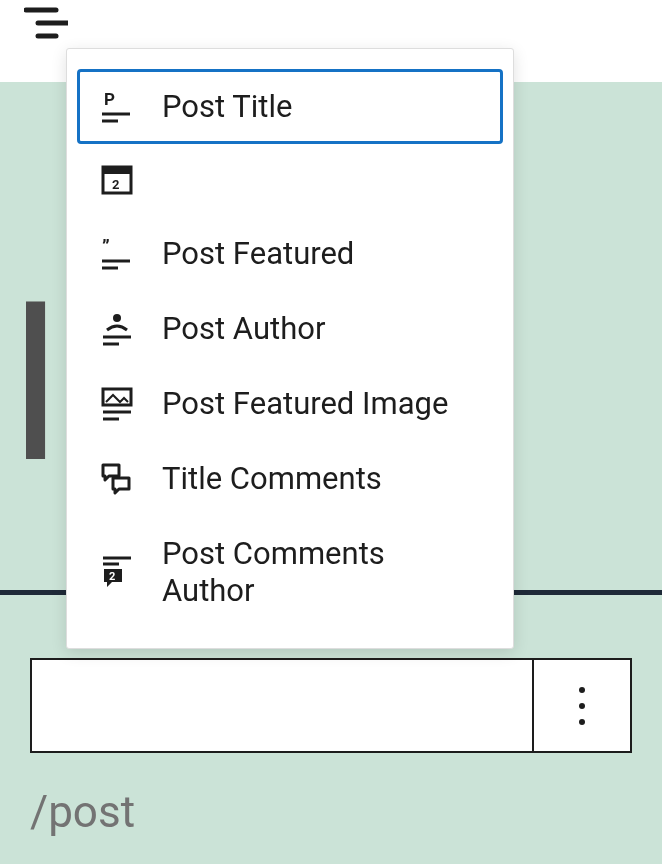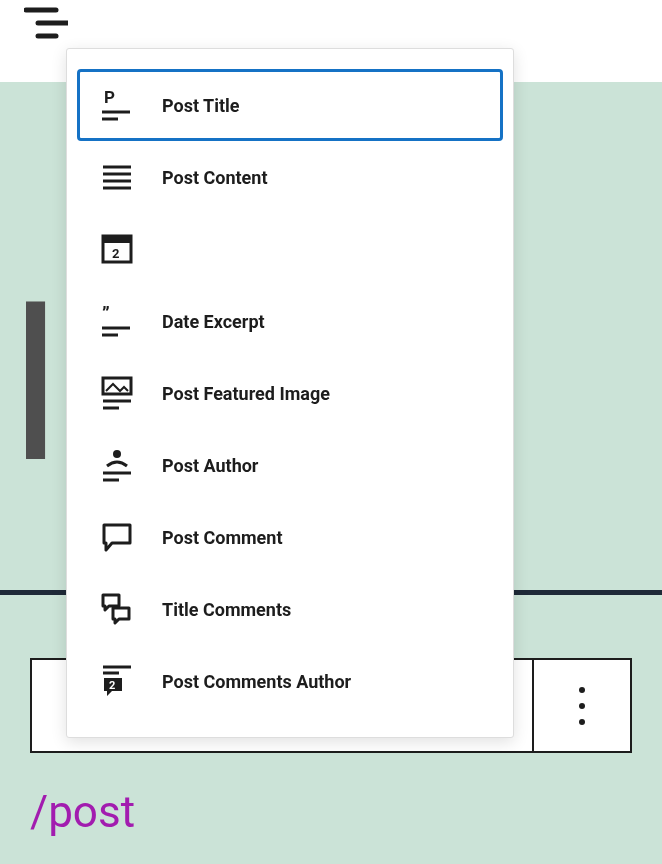--- a/index.html
+++ b/index.html
@@ -75,21 +75,21 @@
   .hidden-dot {
     width: 14px; height: 14px; background: #000; border-radius: 50%;
     position: absolute; left: 58px; top: 618px;
   }
 
   .slash-text {
     position: absolute;
     left: 30px;
     top: 704px;
     font-size: 44px;
-    color: #a21caf;
+    color: #737373;
     font-weight: 400;
   }
 
   .popover {
     position: absolute;
     left: 66px;
     top: 48px;
     width: 448px;
     background: #fff;
     border: 1px solid #ddd;
@@ -112,23 +112,23 @@
   }
   .menu-icon {
     width: 34px;
     height: 34px;
     flex-shrink: 0;
     display: flex;
     align-items: center;
     justify-content: center;
   }
   .menu-label {
-    font-size: 18px;
+    font-size: 31px;
     color: #1d1d1d;
-    font-weight: 700;
+    font-weight: 400;
   }
 </style>
 </head>
 <body>
 
 <div class="top-bar">
   <span class="outline-icon">
     <svg width="44" height="34" viewBox="0 0 44 34">
       <line x1="2" y1="4" x2="32" y2="4" stroke="#1d1d1d" stroke-width="5" stroke-linecap="round"></line>
       <line x1="14" y1="17" x2="44" y2="17" stroke="#1d1d1d" stroke-width="5" stroke-linecap="round"></line>
@@ -166,85 +166,66 @@
     <span class="menu-icon">
       <svg width="34" height="34" viewBox="0 0 34 34">
         <text x="4" y="15" font-size="17" font-weight="700" fill="#1d1d1d">P</text>
         <line x1="2" y1="24" x2="30" y2="24" stroke="#1d1d1d" stroke-width="3"></line>
         <line x1="2" y1="31" x2="18" y2="31" stroke="#1d1d1d" stroke-width="3"></line>
       </svg>
     </span>
     <span class="menu-label">Post Title</span>
   </div>
 
-  <div class="menu-item">
-    <span class="menu-icon">
-      <svg width="34" height="34" viewBox="0 0 34 34">
-        <line x1="3" y1="7" x2="31" y2="7" stroke="#1d1d1d" stroke-width="3"></line>
-        <line x1="3" y1="14" x2="31" y2="14" stroke="#1d1d1d" stroke-width="3"></line>
-        <line x1="3" y1="21" x2="31" y2="21" stroke="#1d1d1d" stroke-width="3"></line>
-        <line x1="3" y1="28" x2="31" y2="28" stroke="#1d1d1d" stroke-width="3"></line>
-      </svg>
-    </span>
-    <span class="menu-label">Post Content</span>
-  </div>
 
   <div class="menu-item">
     <span class="menu-icon">
       <svg width="34" height="34" viewBox="0 0 34 34">
         <rect x="3" y="4" width="28" height="26" fill="none" stroke="#1d1d1d" stroke-width="3"></rect>
         <rect x="3" y="4" width="28" height="7" fill="#1d1d1d"></rect>
         <text x="12" y="26" font-size="13" font-weight="700" fill="#1d1d1d">2</text>
       </svg>
     </span>
   </div>
 
   <div class="menu-item">
     <span class="menu-icon">
       <svg width="34" height="34" viewBox="0 0 34 34">
         <text x="2" y="16" font-size="18" font-weight="900" fill="#1d1d1d">”</text>
         <line x1="2" y1="24" x2="30" y2="24" stroke="#1d1d1d" stroke-width="3"></line>
         <line x1="2" y1="31" x2="18" y2="31" stroke="#1d1d1d" stroke-width="3"></line>
       </svg>
     </span>
-    <span class="menu-label">Date Excerpt</span>
+    <span class="menu-label">Post Featured</span>
+  </div>
+
+  <div class="menu-item">
+    <span class="menu-icon">
+      <svg width="34" height="34" viewBox="0 0 34 34">
+        <circle cx="17" cy="6" r="4" fill="#1d1d1d"></circle>
+        <path d="M7 18 Q17 10 27 18" fill="none" stroke="#1d1d1d" stroke-width="3"></path>
+        <line x1="3" y1="25" x2="31" y2="25" stroke="#1d1d1d" stroke-width="3"></line>
+        <line x1="3" y1="32" x2="19" y2="32" stroke="#1d1d1d" stroke-width="3"></line>
+      </svg>
+    </span>
+    <span class="menu-label">Post Author</span>
   </div>
 
   <div class="menu-item">
     <span class="menu-icon">
       <svg width="34" height="34" viewBox="0 0 34 34">
         <rect x="3" y="2" width="28" height="16" fill="none" stroke="#1d1d1d" stroke-width="3"></rect>
         <polyline points="6,15 13,8 20,15 24,11 28,15" fill="none" stroke="#1d1d1d" stroke-width="2"></polyline>
         <line x1="3" y1="25" x2="31" y2="25" stroke="#1d1d1d" stroke-width="3"></line>
         <line x1="3" y1="32" x2="19" y2="32" stroke="#1d1d1d" stroke-width="3"></line>
       </svg>
     </span>
     <span class="menu-label">Post Featured Image</span>
   </div>
 
-  <div class="menu-item">
-    <span class="menu-icon">
-      <svg width="34" height="34" viewBox="0 0 34 34">
-        <circle cx="17" cy="6" r="4" fill="#1d1d1d"></circle>
-        <path d="M7 18 Q17 10 27 18" fill="none" stroke="#1d1d1d" stroke-width="3"></path>
-        <line x1="3" y1="25" x2="31" y2="25" stroke="#1d1d1d" stroke-width="3"></line>
-        <line x1="3" y1="32" x2="19" y2="32" stroke="#1d1d1d" stroke-width="3"></line>
-      </svg>
-    </span>
-    <span class="menu-label">Post Author</span>
-  </div>
-
-  <div class="menu-item">
-    <span class="menu-icon">
-      <svg width="34" height="34" viewBox="0 0 34 34">
-        <path d="M4 5 H30 V23 H12 L6 30 V23 H4 Z" fill="none" stroke="#1d1d1d" stroke-width="3" stroke-linejoin="round"></path>
-      </svg>
-    </span>
-    <span class="menu-label">Post Comment</span>
-  </div>
 
   <div class="menu-item">
     <span class="menu-icon">
       <svg width="34" height="34" viewBox="0 0 34 34">
         <path d="M3 3 H19 V14 H9 L5 18 V14 H3 Z" fill="none" stroke="#1d1d1d" stroke-width="3" stroke-linejoin="round"></path>
         <path d="M13 16 H29 V27 H19 L15 31 V27 H13 Z" fill="none" stroke="#1d1d1d" stroke-width="3" stroke-linejoin="round"></path>
       </svg>
     </span>
     <span class="menu-label">Title Comments</span>
   </div>

